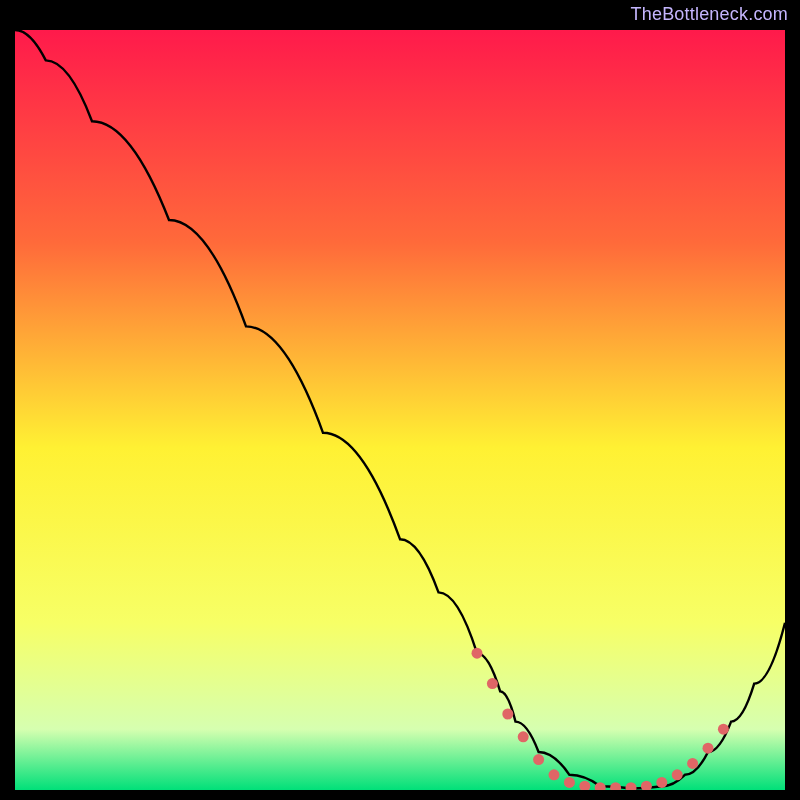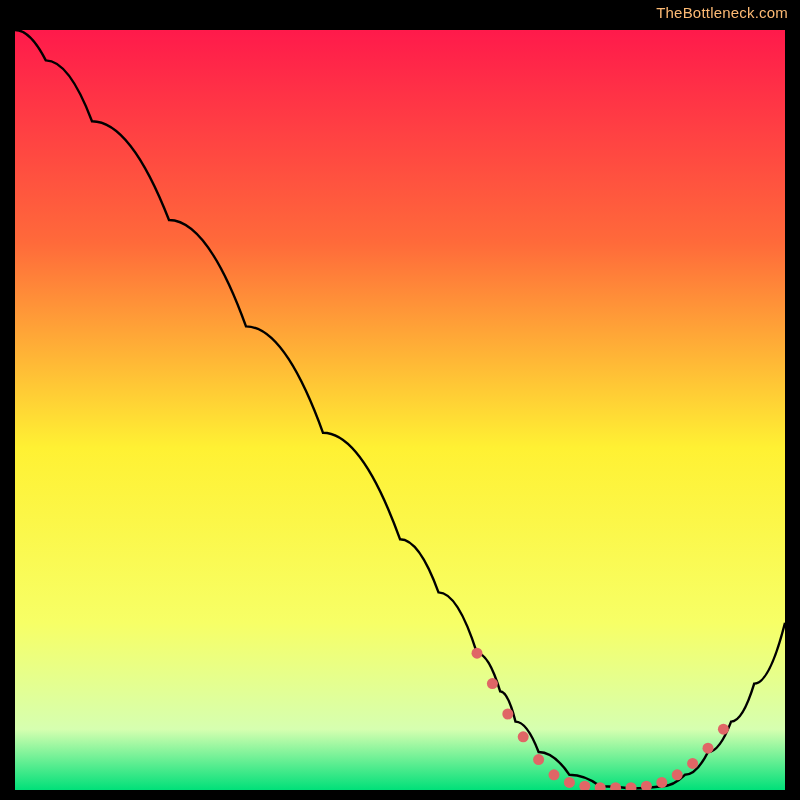--- a/index.html
+++ b/index.html
@@ -14,22 +14,22 @@
   .stage {
     position: relative;
     width: 800px;
     height: 800px;
     background: #000;
   }
   .watermark {
     position: absolute;
     top: 4px;
     right: 12px;
-    color: #fdba74;
-    font-size: 15px;
+    color: #c4b5fd;
+    font-size: 18px;
     font-weight: 500;
     letter-spacing: 0.2px;
     z-index: 20;
     user-select: none;
   }
   svg.chart {
     position: absolute;
     left: 15px;
     top: 30px;
     width: 770px;

